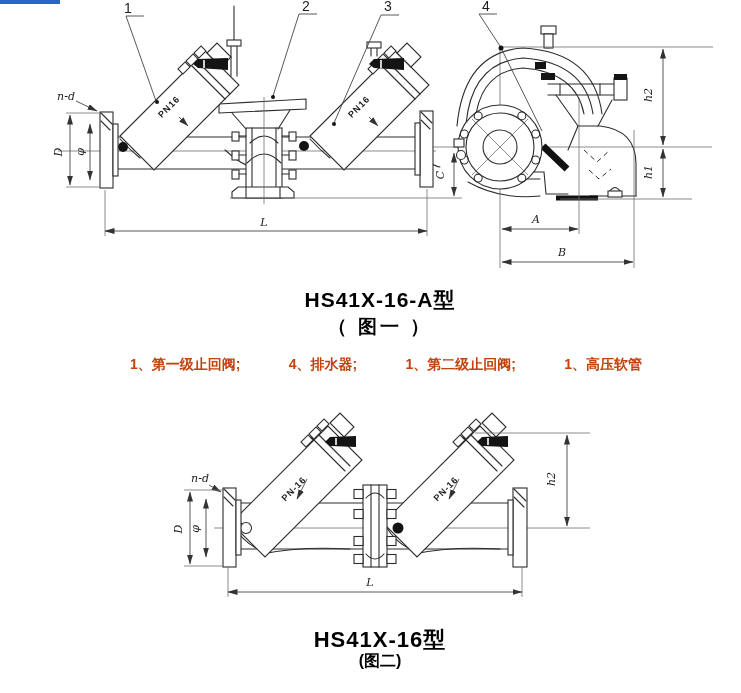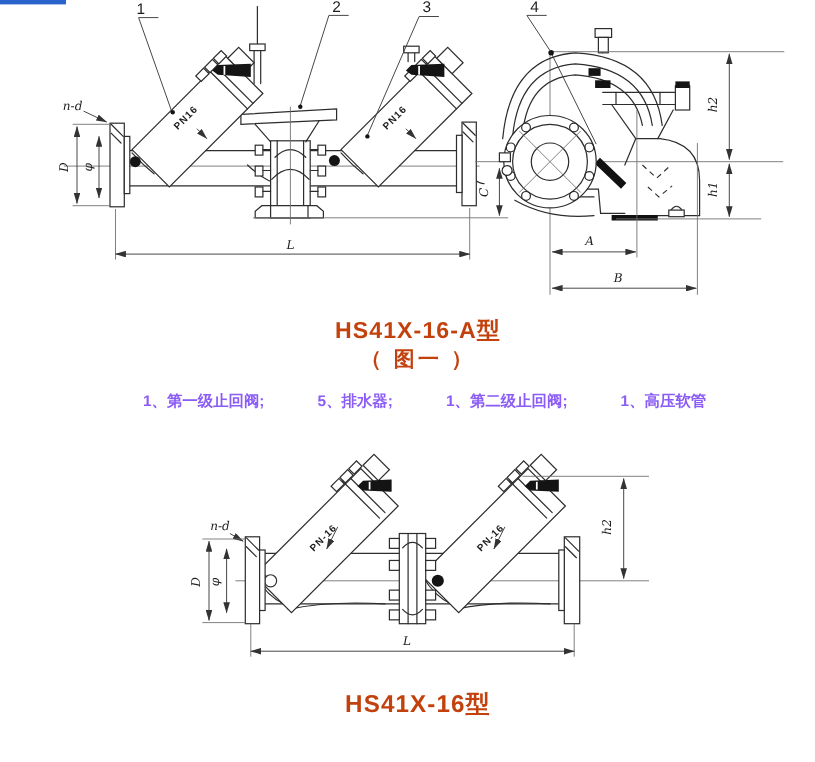--- a/index.html
+++ b/index.html
@@ -1,26 +1,26 @@
 <!DOCTYPE html>
 <html><head>
 <meta charset="utf-8">
 <style>
   html,body{margin:0;padding:0;background:#fff;}
   #page{position:relative;width:741px;height:693px;background:#ffffff;overflow:hidden;
         font-family:"Liberation Sans",sans-serif;}
   #topbar{position:absolute;left:0;top:0;width:60px;height:4px;}
-  .cap{position:absolute;left:215px;width:330px;text-align:center;color:#c2410c;
+  .cap{position:absolute;left:215px;width:330px;text-align:center;color:#000000;
        font-family:"Liberation Sans",sans-serif;font-weight:700;}
   #cap1a{top:286px;font-size:21px;letter-spacing:1px;}
   #cap1b{top:314px;font-size:19px;letter-spacing:3px;}
   #cap2a{top:625px;font-size:22px;letter-spacing:1px;}
   #cap2b{top:651px;font-size:16px;}
   #legend{position:absolute;left:130px;top:356px;width:512px;display:flex;
-          justify-content:space-between;font-size:14px;font-weight:700;color:#8b5cf6;
+          justify-content:space-between;font-size:14px;font-weight:700;color:#c2410c;
           font-family:"Liberation Sans",sans-serif;}
   svg{position:absolute;left:0;top:0;}
   .ln{stroke:#2d2d2d;stroke-width:1.1;fill:none;stroke-linecap:round;}
   .fw{fill:#fff;stroke:#2d2d2d;stroke-width:1.1;}
   .thin{stroke:#6f6f6f;stroke-width:0.8;fill:none;}
   .dim{stroke:#454545;stroke-width:0.9;fill:none;}
   .blk{fill:#141414;stroke:none;}
   .dsh{stroke:#2d2d2d;stroke-width:1;fill:none;stroke-dasharray:5 4;}
   .wn{stroke:#fff;stroke-width:1.6;fill:none;}
   text{fill:#1c1c1c;}
@@ -341,18 +341,19 @@
         <line class="dim" x1="228" y1="592" x2="522" y2="592" marker-start="url(#as)" marker-end="url(#ae)"></line>
         <text class="dt" x="370" y="586" text-anchor="middle">L</text>
       </g>
     </g>
   </svg>
 
   <div class="cap" id="cap1a">HS41X-16-A型</div>
   <div class="cap" id="cap1b">（ 图一 ）</div>
   <div id="legend">
     <span>1、第一级止回阀;</span>
-    <span>5、排水器;</span>
+    <span>4、排水器;</span>
     <span>1、第二级止回阀;</span>
     <span>1、高压软管</span>
   </div>
   <div class="cap" id="cap2a">HS41X-16型</div>
+  <div class="cap" id="cap2b">(图二)</div>
 </div>
 
 </body></html>

